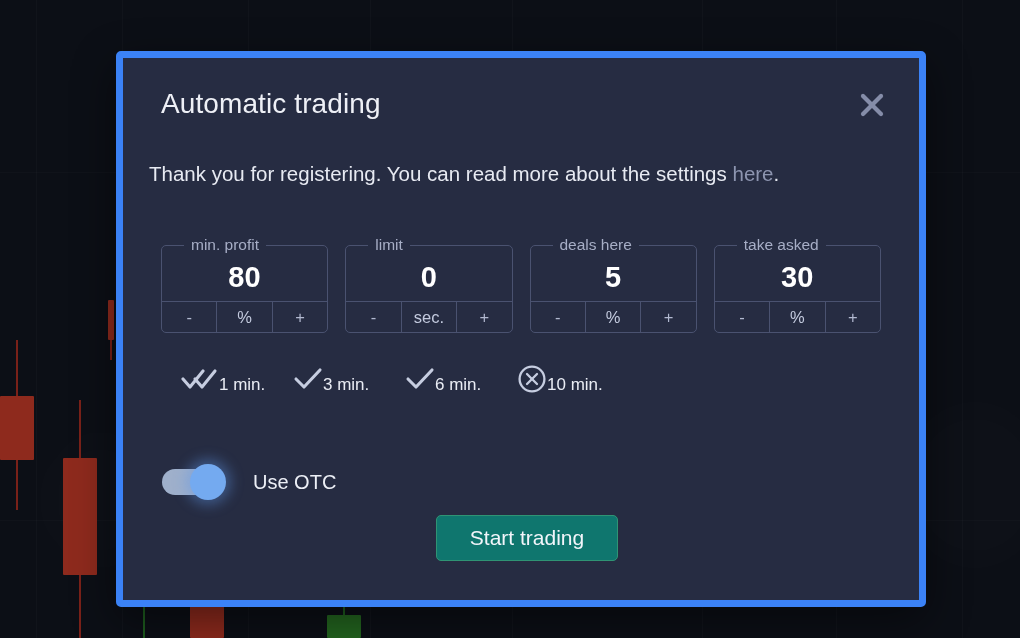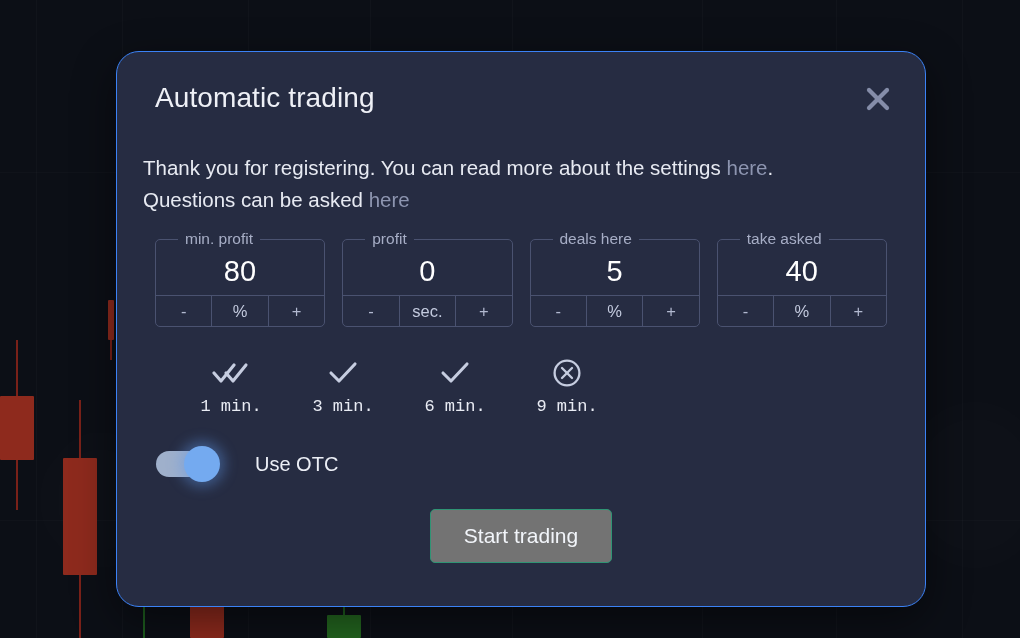--- a/index.html
+++ b/index.html
@@ -63,22 +63,22 @@
   .candle.down .body { background: #8e2a1d; }
 
   
   #modal {
     position: absolute;
     left: 116px;
     top: 51px;
     width: 810px;
     height: 556px;
     background: #262c42;
-    border: 1px solid #3b82f6;
-    border-radius: 23px;
+    border: 7px solid #3b82f6;
+    border-radius: 5px;
     box-shadow: 0 14px 44px rgba(0,0,0,0.45);
   }
 
   #modal-title {
     position: absolute;
     left: 38px;
     top: 30px;
     font-size: 28px;
     font-weight: 400;
     color: #eef0f6;
@@ -139,21 +139,21 @@
     color: #a7aec6;
     font-weight: 400;
   }
   .field-value {
     height: 47px;
     display: flex;
     align-items: center;
     justify-content: center;
     font-size: 29px;
     color: #ffffff;
-    font-weight: 400;
+    font-weight: 700;
     letter-spacing: 0.3px;
   }
   .stepper {
     display: flex;
     border-top: 1px solid #4a5270;
     height: 31px;
   }
   .stepper > div {
     flex: 1;
     display: flex;
@@ -170,45 +170,44 @@
   #timeframes {
     position: absolute;
     left: 58px;
     top: 305px;
     display: flex;
     gap: 0;
   }
   .tf {
     width: 112px;
     display: flex;
-    flex-direction: column;
-    align-items: center;
-    cursor: pointer;
-    font-family: Liberation Mono, monospace;
+    flex-direction: row;
+    align-items: flex-end;
+    cursor: pointer;
   }
   .tf-icon {
     height: 32px;
     display: flex;
     align-items: center;
     justify-content: center;
   }
   .tf-label {
     margin-top: 8px;
     font-size: 17px;
     color: #e9ecf4;
   }
 
   
   #otc-row {
     position: absolute;
     left: 39px;
-    top: 399px;
+    top: 411px;
     display: flex;
     align-items: center;
-    gap: 37px;
+    gap: 29px;
   }
   #otc-toggle {
     position: relative;
     width: 62px;
     height: 26px;
     border-radius: 13px;
     background: #9fb0cb;
     cursor: pointer;
   }
   #otc-toggle .knob {
@@ -225,22 +224,22 @@
     font-size: 20px;
     color: #eceff6;
   }
 
   
   #start-button {
     position: absolute;
     left: 313px;
     top: 457px;
     width: 182px;
-    height: 54px;
-    background: #737373;
+    height: 46px;
+    background: #0f766e;
     border: 1px solid #2f9474;
     border-radius: 5px;
     color: #f2f5fa;
     font-size: 21px;
     font-family: "Liberation Sans", sans-serif;
     cursor: pointer;
   }
 </style>
 </head>
 <body>
@@ -299,56 +298,53 @@
         <line x1="4" y1="4" x2="22" y2="22"></line>
         <line x1="22" y1="4" x2="4" y2="22"></line>
       </g>
     </svg>
   </button>
 
   <div id="intro">
     <div>
       <span>Thank you for registering. You can read more about the settings </span><a>here</a><span>.</span>
     </div>
-    <div>
-      <span>Questions can be asked </span><a>here</a>
-    </div>
   </div>
 
   <div id="fields">
       <fieldset class="field">
         <legend>min. profit</legend>
         <div class="field-value">80</div>
         <div class="stepper">
           <div>-</div>
           <div class="unit">%</div>
           <div>+</div>
         </div>
       </fieldset>
       <fieldset class="field">
-        <legend>profit</legend>
+        <legend>limit</legend>
         <div class="field-value">0</div>
         <div class="stepper">
           <div>-</div>
           <div class="unit">sec.</div>
           <div>+</div>
         </div>
       </fieldset>
       <fieldset class="field">
         <legend>deals here</legend>
         <div class="field-value">5</div>
         <div class="stepper">
           <div>-</div>
           <div class="unit">%</div>
           <div>+</div>
         </div>
       </fieldset>
       <fieldset class="field">
         <legend>take asked</legend>
-        <div class="field-value">40</div>
+        <div class="field-value">30</div>
         <div class="stepper">
           <div>-</div>
           <div class="unit">%</div>
           <div>+</div>
         </div>
       </fieldset>
     </div>
 
   <div id="timeframes">
       <div class="tf">
@@ -381,21 +377,21 @@
       <div class="tf">
         <div class="tf-icon">
           <svg width="30" height="30" viewBox="0 0 30 30">
             <g fill="none" stroke="#c6cde0" stroke-width="2.3" stroke-linecap="round">
               <circle cx="15" cy="15" r="12.4"></circle>
               <line x1="10" y1="10" x2="20" y2="20"></line>
               <line x1="20" y1="10" x2="10" y2="20"></line>
             </g>
           </svg>
         </div>
-        <div class="tf-label">9 min.</div>
+        <div class="tf-label">10 min.</div>
       </div>
     </div>
 
   <div id="otc-row">
     <div id="otc-toggle">
       <div class="knob"></div>
     </div>
     <div id="otc-label">Use OTC</div>
   </div>
 

